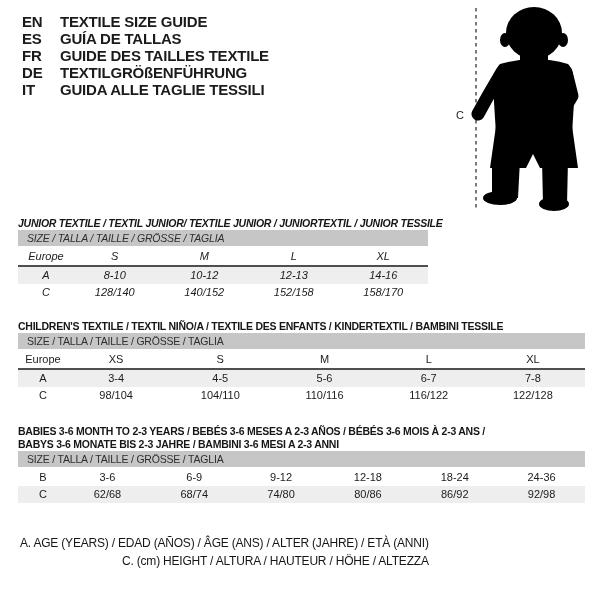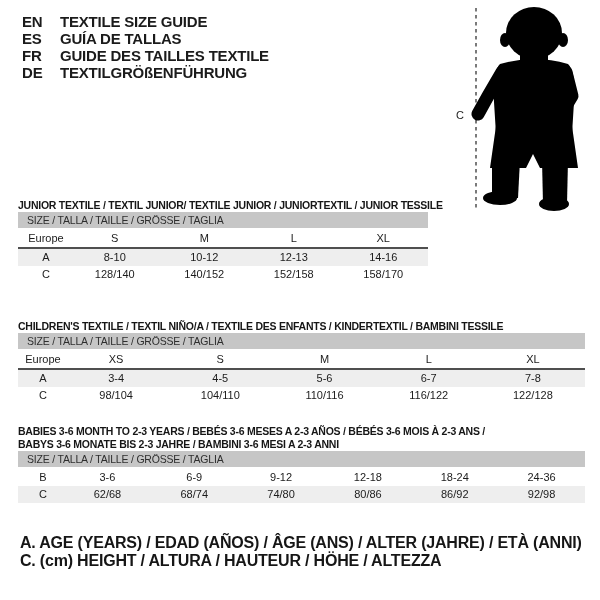--- a/index.html
+++ b/index.html
@@ -25,21 +25,21 @@
   .lang-row{display:flex;line-height:17px;font-size:15px;font-weight:bold;letter-spacing:-0.2px;}
   .lang-code{width:38px;}
   .lang-label{white-space:nowrap;}
 
   
   .figure{position:absolute;left:450px;top:2px;width:148px;height:212px;}
   .figure text{font-family:"Liberation Sans", sans-serif;font-size:11px;fill:#222;}
 
   
   .size-table{position:absolute;left:18px;}
-  .tbl-0{top:199px;width:410px;}
+  .tbl-0{top:217px;width:410px;font-style:italic;}
   .tbl-1{top:320px;width:567px;}
   .tbl-2{top:425px;width:567px;}
   .tbl-title{
     font-size:10.5px;font-weight:bold;letter-spacing:-0.25px;
     line-height:13px;white-space:nowrap;color:#161616;
   }
   .tbl-title:last-of-type{margin-bottom:9px;}
   .size-bar{
     height:16px;line-height:16px;background:var(--header-bar);
     padding-left:9px;font-size:10.5px;color:#2e2e2e;letter-spacing:-0.2px;
@@ -50,22 +50,22 @@
   .row.shaded{background:var(--row-shaded);}
   .cell{text-align:center;white-space:nowrap;}
   .cell.lab{text-align:center;padding-left:4px;}
   .grid-4{grid-template-columns:52px repeat(4,1fr);}
   .grid-5{grid-template-columns:46px repeat(5,1fr);}
   .grid-6{grid-template-columns:46px repeat(6,1fr);}
 
   
   .footnotes{position:absolute;left:20px;top:534px;}
   .footnote-line{
-    font-size:16px;font-weight:bold;letter-spacing:-0.2px;
-    line-height:18px;white-space:nowrap;color:#161616;
+    font-size:12px;font-weight:normal;letter-spacing:-0.2px;
+    line-height:18px;white-space:nowrap;color:#161616;text-align:right;
   }
 </style>
 </head>
 <body>
 
 <div class="page">
 
   <div class="lang-list">
       <div class="lang-row">
         <span class="lang-code">EN</span>
@@ -75,20 +75,24 @@
         <span class="lang-code">ES</span>
         <span class="lang-label">GUÍA DE TALLAS</span>
       </div>
       <div class="lang-row">
         <span class="lang-code">FR</span>
         <span class="lang-label">GUIDE DES TAILLES TEXTILE</span>
       </div>
       <div class="lang-row">
         <span class="lang-code">DE</span>
         <span class="lang-label">TEXTILGRÖßENFÜHRUNG</span>
+      </div>
+      <div class="lang-row">
+        <span class="lang-code">IT</span>
+        <span class="lang-label">GUIDA ALLE TAGLIE TESSILI</span>
       </div>
     </div>
 
   <svg class="figure" viewBox="0 0 148 212" xmlns="http://www.w3.org/2000/svg">
     <line x1="26" y1="6" x2="26" y2="206" stroke="var(--dash)" stroke-width="2" stroke-dasharray="3.5 3.5"></line>
     <text x="6" y="117">C</text>
     <g fill="var(--silhouette)">
 
       <ellipse cx="84" cy="31" rx="28" ry="26"></ellipse>
       <ellipse cx="55" cy="38" rx="5" ry="7"></ellipse>

